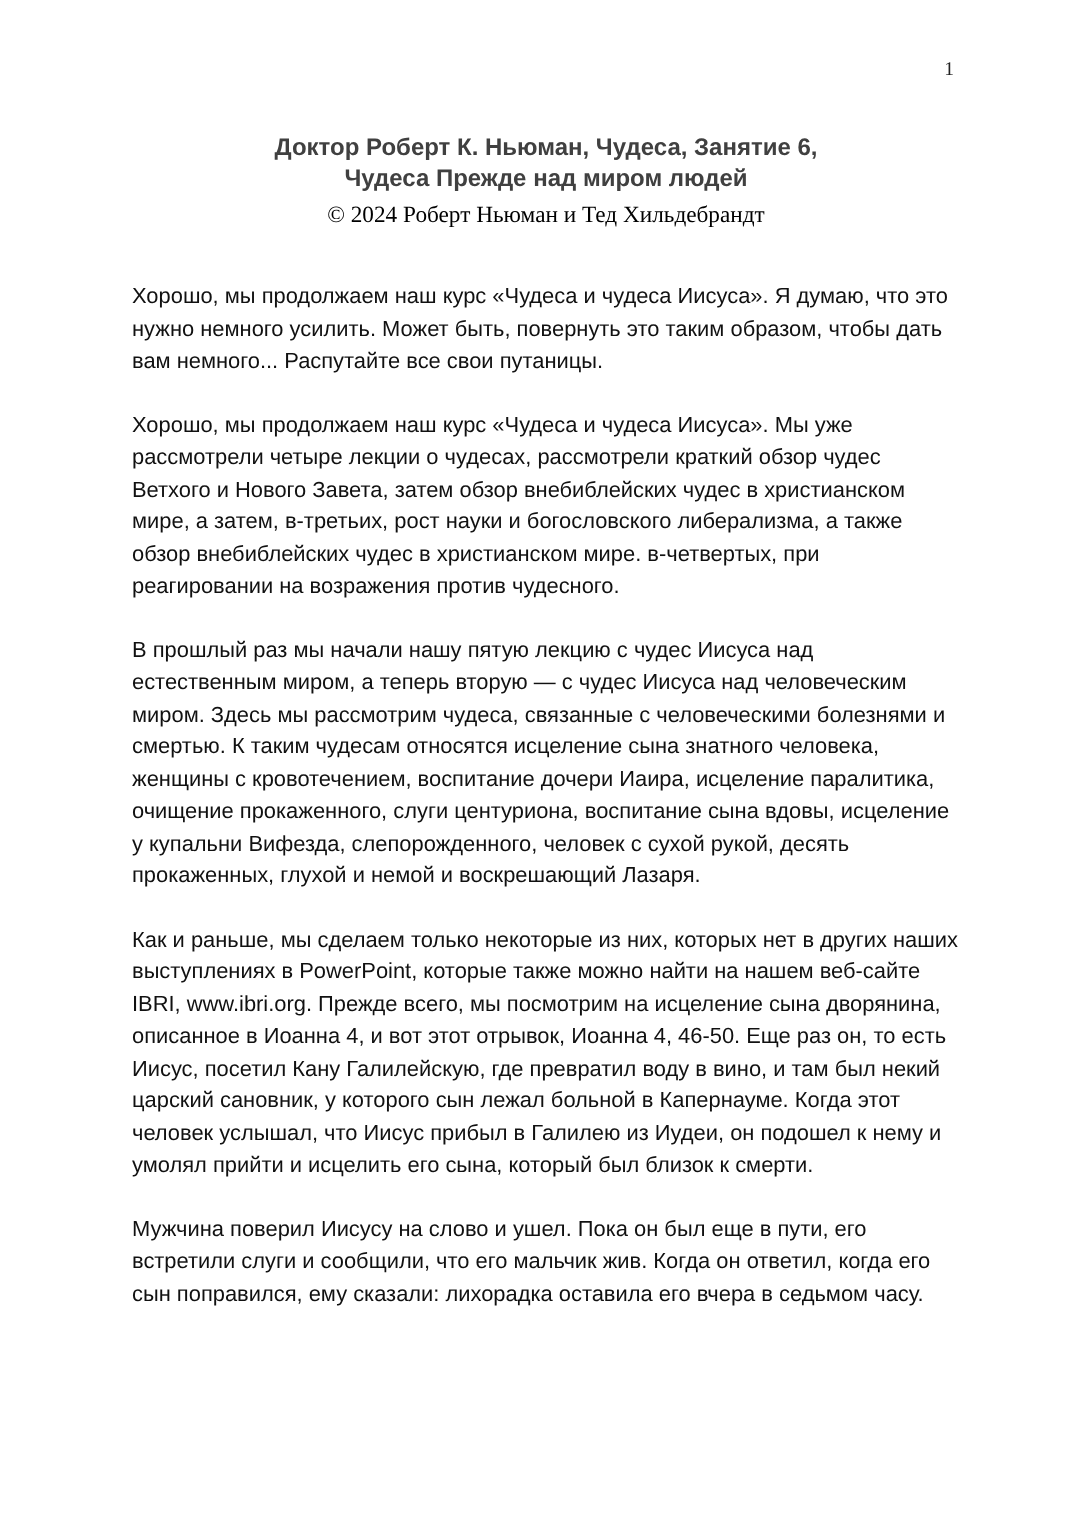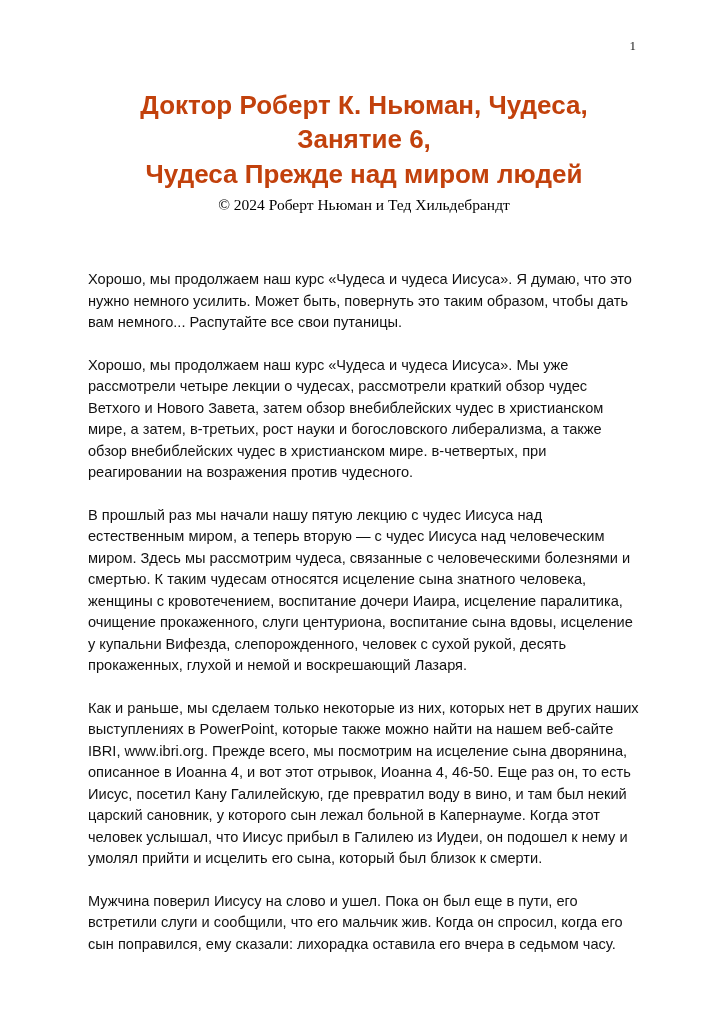--- a/index.html
+++ b/index.html
@@ -28,29 +28,29 @@
   }
   .content {
     box-sizing: border-box;
     padding: 88px 84px 0 88px;
   }
   h1.doc-title {
     margin: 0 0 4px 0;
     text-align: center;
     font-family: "Liberation Sans", sans-serif;
     font-weight: bold;
-    font-size: 26px;
+    font-size: 16px;
     line-height: 1.32;
-    color: #c2410c;
+    color: #404040;
   }
   h1.doc-title .title-line {
     display: block;
   }
   .copyright {
-    margin: 0 0 54px 0;
+    margin: 0 0 34px 0;
     text-align: center;
     font-family: "Liberation Serif", serif;
     font-size: 15.5px;
     line-height: 1.3;
     color: #000000;
   }
   .body-text p {
     margin: 0 0 21px 0;
     font-family: "Liberation Sans", sans-serif;
     font-size: 14.6px;
@@ -73,17 +73,17 @@
       <span class="title-line">Чудеса Прежде над миром людей</span>
     </h1>
 
     <div class="copyright">© 2024 Роберт Ньюман и Тед Хильдебрандт</div>
 
     <div class="body-text">
       <p>Хорошо, мы продолжаем наш курс «Чудеса и чудеса Иисуса». Я думаю, что это нужно немного усилить. Может быть, повернуть это таким образом, чтобы дать вам немного... Распутайте все свои путаницы.</p>
       <p>Хорошо, мы продолжаем наш курс «Чудеса и чудеса Иисуса». Мы уже рассмотрели четыре лекции о чудесах, рассмотрели краткий обзор чудес Ветхого и Нового Завета, затем обзор внебиблейских чудес в христианском мире, а затем, в-третьих, рост науки и богословского либерализма, а также обзор внебиблейских чудес в христианском мире. в-четвертых, при реагировании на возражения против чудесного.</p>
       <p>В прошлый раз мы начали нашу пятую лекцию с чудес Иисуса над естественным миром, а теперь вторую — с чудес Иисуса над человеческим миром. Здесь мы рассмотрим чудеса, связанные с человеческими болезнями и смертью. К таким чудесам относятся исцеление сына знатного человека, женщины с кровотечением, воспитание дочери Иаира, исцеление паралитика, очищение прокаженного, слуги центуриона, воспитание сына вдовы, исцеление у купальни Вифезда, слепорожденного, человек с сухой рукой, десять прокаженных, глухой и немой и воскрешающий Лазаря.</p>
       <p>Как и раньше, мы сделаем только некоторые из них, которых нет в других наших выступлениях в PowerPoint, которые также можно найти на нашем веб-сайте IBRI, www.ibri.org. Прежде всего, мы посмотрим на исцеление сына дворянина, описанное в Иоанна 4, и вот этот отрывок, Иоанна 4, 46-50. Еще раз он, то есть Иисус, посетил Кану Галилейскую, где превратил воду в вино, и там был некий царский сановник, у которого сын лежал больной в Капернауме. Когда этот человек услышал, что Иисус прибыл в Галилею из Иудеи, он подошел к нему и умолял прийти и исцелить его сына, который был близок к смерти.</p>
-      <p>Мужчина поверил Иисусу на слово и ушел. Пока он был еще в пути, его встретили слуги и сообщили, что его мальчик жив. Когда он спросил, когда его сын поправился, ему сказали: лихорадка оставила его вчера в седьмом часу.</p>
+      <p>Мужчина поверил Иисусу на слово и ушел. Пока он был еще в пути, его встретили слуги и сообщили, что его мальчик жив. Когда он ответил, когда его сын поправился, ему сказали: лихорадка оставила его вчера в седьмом часу.</p>
     </div>
 
   </div>
 </div>
 
 </body></html>

